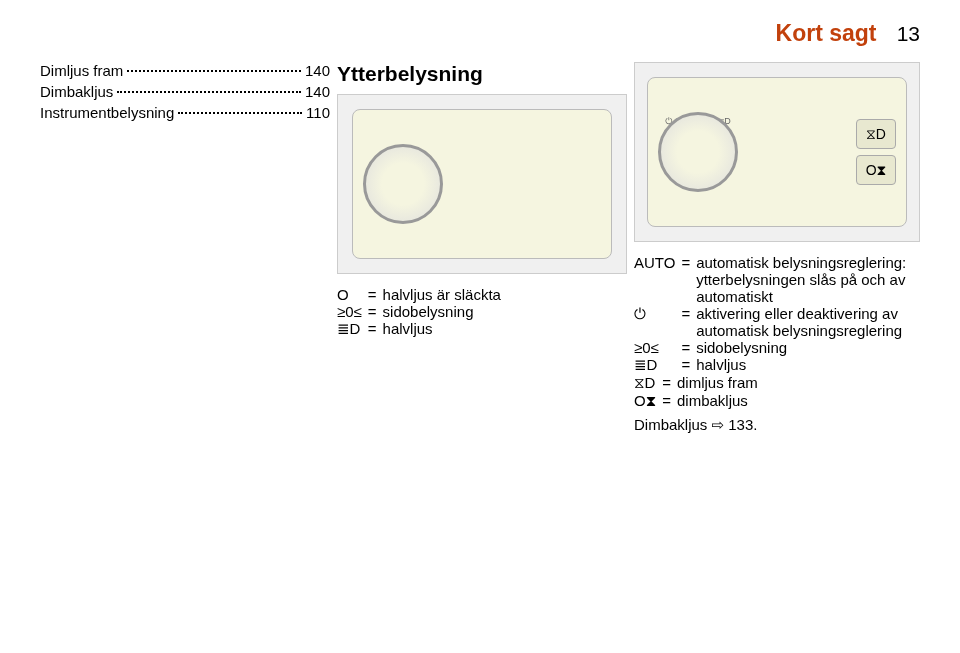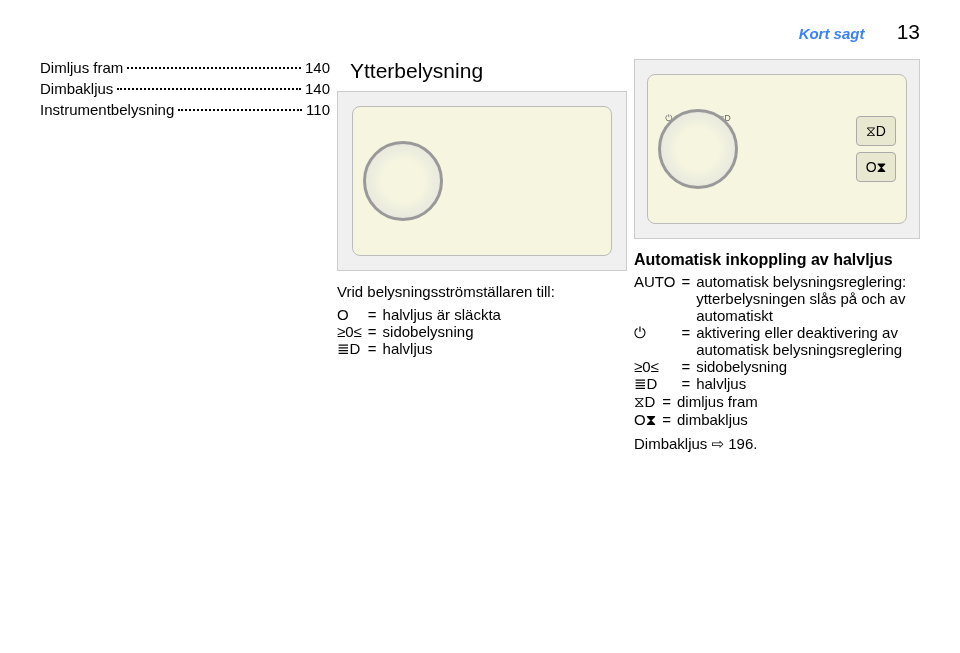--- a/index.html
+++ b/index.html
@@ -18,28 +18,27 @@
     }
     .page {
       padding: 20px 40px;
     }
     .header {
       text-align: right;
       margin-bottom: 15px;
     }
     .header-title {
       font-weight: bold;
-      font-size: 15px;
-      color: #3b82f6;
+      font-size: 23px;
+      color: #c2410c;
       display: inline;
-      font-style: italic;
     }
     .page-num {
       font-size: 21px;
-      margin-left: 28px;
+      margin-left: 16px;
       display: inline;
     }
     .columns {
       display: flex;
       gap: 7px;
     }
     .col {
       flex: 1;
     }
     .col1 {
@@ -65,23 +64,22 @@
       border-bottom: 2px dotted #000;
       margin: 0 4px;
       position: relative;
       top: -4px;
     }
     .toc-page {
       flex: 0 0 auto;
     }
     .section-heading {
       font-size: 21px;
-      font-weight: normal;
+      font-weight: bold;
       margin-bottom: 8px;
-      margin-left: 13px;
     }
     .subheading {
       font-weight: bold;
       margin-top: 10px;
       margin-bottom: 4px;
       font-size: 16px;
     }
     .img-placeholder {
       width: 100%;
       height: 180px;
@@ -205,21 +203,20 @@
     <div class="col col2">
       <div class="section-heading">Ytterbelysning</div>
       <div class="img-placeholder">
         <div class="panel-box">
           <div style="position:relative;">
             <div class="dial-labels">O  ≥0≤  ≣D</div>
             <div class="dial"></div>
           </div>
         </div>
       </div>
-      <div class="para">Vrid belysningsströmställaren till:</div>
       <div class="def-table">
         <div class="def-row">
           <span class="def-sym">O</span>
           <span class="def-eq">=</span>
           <span class="def-text">halvljus är släckta</span>
         </div>
         <div class="def-row">
           <span class="def-sym">≥0≤</span>
           <span class="def-eq">=</span>
           <span class="def-text">sidobelysning</span>
@@ -239,21 +236,20 @@
             <div class="dial-labels">⏻ AUTO ≥0≤ ≣D</div>
             <div class="dial"></div>
           </div>
           <div class="btn-stack">
             <div class="small-btn">⧖D</div>
             <div class="small-btn">O⧗</div>
           </div>
         </div>
       </div>
 
-      <div class="subheading">Automatisk inkoppling av halvljus</div>
       <div class="def-table">
         <div class="def-row">
           <span class="def-sym">AUTO</span>
           <span class="def-eq">=</span>
           <span class="def-text">automatisk belysningsreglering: ytterbelysningen slås på och av automatiskt</span>
         </div>
         <div class="def-row">
           <span class="def-sym">⏻</span>
           <span class="def-eq">=</span>
           <span class="def-text">aktivering eller deaktivering av automatisk belysningsreglering</span>
@@ -279,17 +275,17 @@
         <div class="def-row">
           <span class="def-sym">O⧗</span>
           <span class="def-eq">=</span>
           <span class="def-text">dimbakljus</span>
         </div>
       </div>
 
       <div class="ref">
         <span>Dimbakljus</span>
         <span class="arrow">⇨</span>
-        <span>196.</span>
+        <span>133.</span>
       </div>
     </div>
   </div>
 </div>
 
 </body></html>

